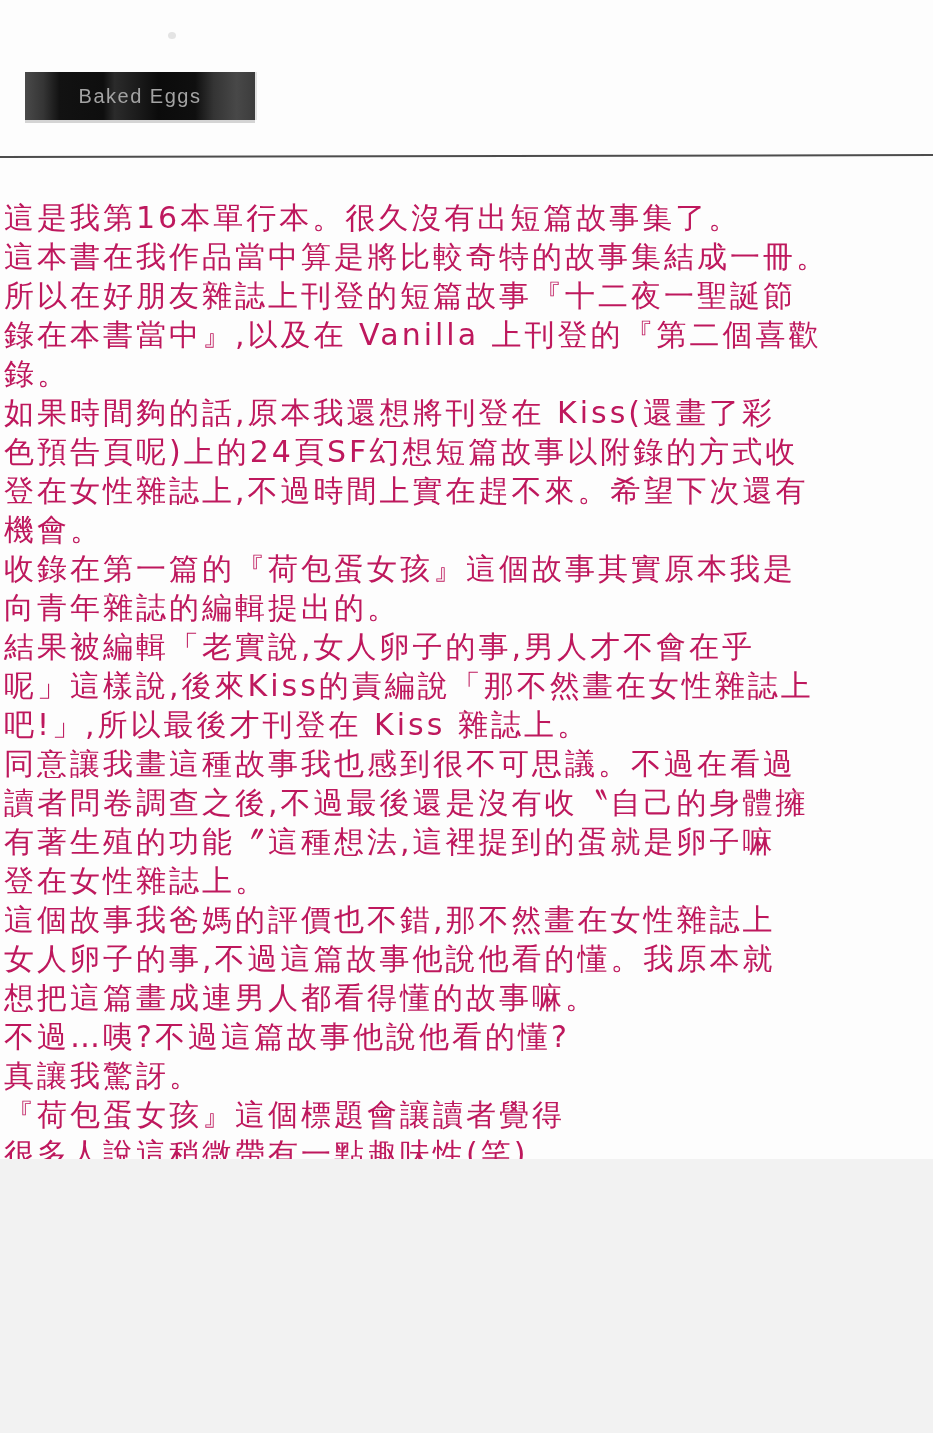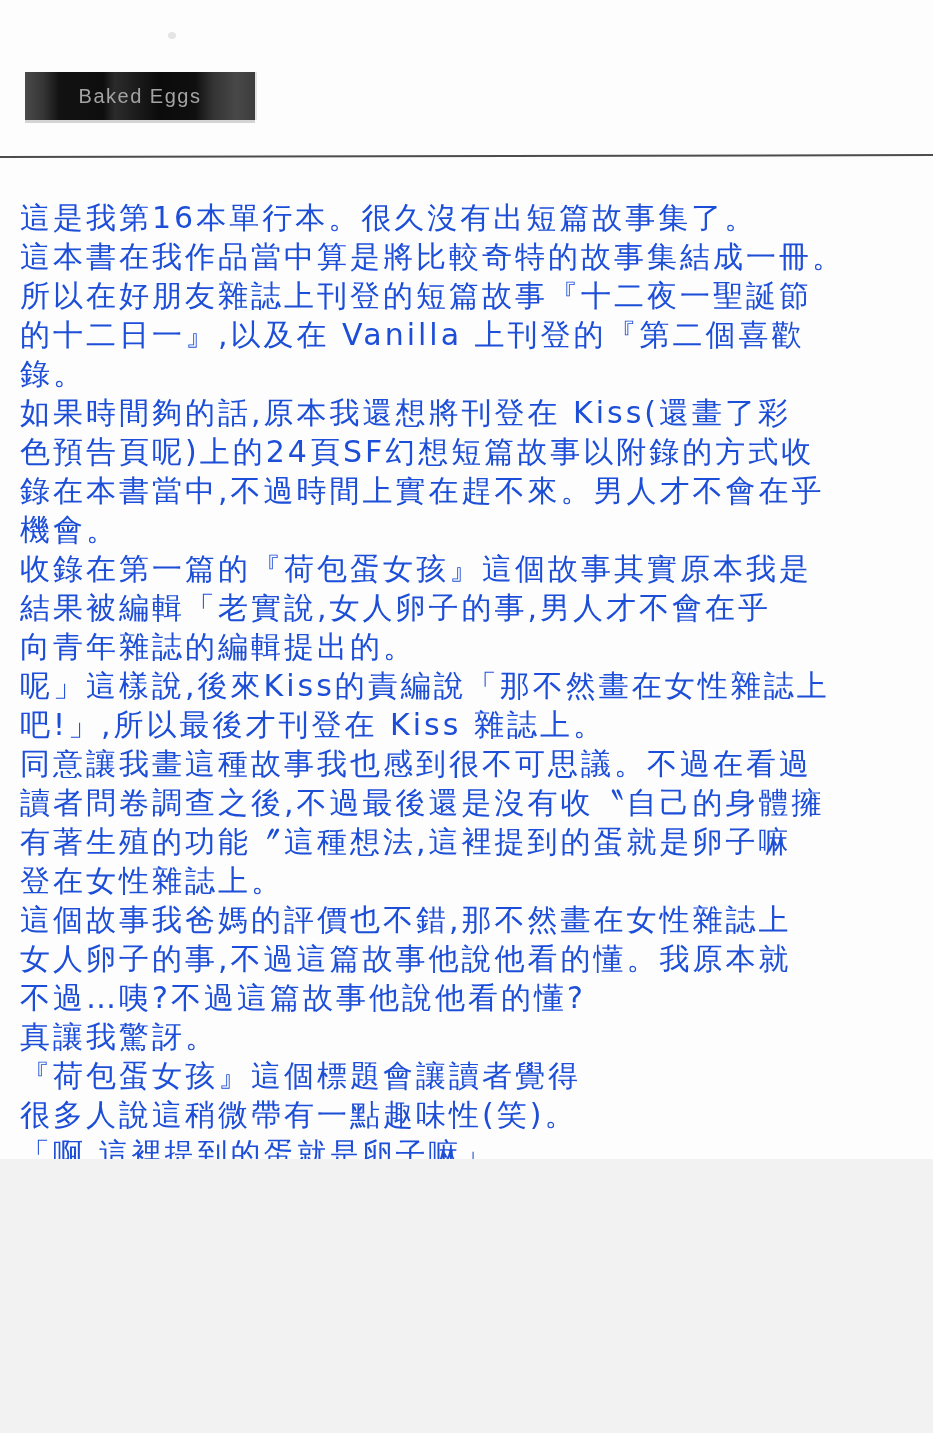--- a/index.html
+++ b/index.html
@@ -53,24 +53,24 @@
   .speck {
     position: absolute;
     left: 168px; top: 32px;
     width: 8px; height: 7px;
     background: #e4e4e4;
     border-radius: 50%;
   }
   
   .text-block {
     position: absolute;
-    left: 20px;
+    left: 4px;
     top: 198px;
     width: 900px;
-    color: #1d4ed8;
+    color: #be185d;
   }
   .tline {
     height: 39px;
     line-height: 39px;
     font-size: 30px;
     letter-spacing: 3px;
     white-space: nowrap;
     font-weight: 500;
   }
 </style>
@@ -84,37 +84,38 @@
   </div>
 
   <div class="speck"></div>
 
   <div class="rule rule-top"></div>
 
   <div class="text-block">
     <div class="tline">這是我第16本單行本。很久沒有出短篇故事集了。</div>
     <div class="tline">這本書在我作品當中算是將比較奇特的故事集結成一冊。</div>
     <div class="tline">所以在好朋友雜誌上刊登的短篇故事『十二夜一聖誕節</div>
-    <div class="tline">的十二日一』,以及在 Vanilla 上刊登的『第二個喜歡</div>
+    <div class="tline">錄在本書當中』,以及在 Vanilla 上刊登的『第二個喜歡</div>
     <div class="tline">錄。</div>
     <div class="tline">如果時間夠的話,原本我還想將刊登在 Kiss(還畫了彩</div>
     <div class="tline">色預告頁呢)上的24頁SF幻想短篇故事以附錄的方式收</div>
-    <div class="tline">錄在本書當中,不過時間上實在趕不來。男人才不會在乎</div>
+    <div class="tline">登在女性雜誌上,不過時間上實在趕不來。希望下次還有</div>
     <div class="tline">機會。</div>
     <div class="tline">收錄在第一篇的『荷包蛋女孩』這個故事其實原本我是</div>
+    <div class="tline">向青年雜誌的編輯提出的。</div>
     <div class="tline">結果被編輯「老實說,女人卵子的事,男人才不會在乎</div>
-    <div class="tline">向青年雜誌的編輯提出的。</div>
     <div class="tline">呢」這樣說,後來Kiss的責編說「那不然畫在女性雜誌上</div>
     <div class="tline">吧!」,所以最後才刊登在 Kiss 雜誌上。</div>
     <div class="tline">同意讓我畫這種故事我也感到很不可思議。不過在看過</div>
     <div class="tline">讀者問卷調查之後,不過最後還是沒有收〝自己的身體擁</div>
     <div class="tline">有著生殖的功能〞這種想法,這裡提到的蛋就是卵子嘛</div>
     <div class="tline">登在女性雜誌上。</div>
     <div class="tline">這個故事我爸媽的評價也不錯,那不然畫在女性雜誌上</div>
     <div class="tline">女人卵子的事,不過這篇故事他說他看的懂。我原本就</div>
+    <div class="tline">想把這篇畫成連男人都看得懂的故事嘛。</div>
     <div class="tline">不過…咦?不過這篇故事他說他看的懂?</div>
     <div class="tline">真讓我驚訝。</div>
     <div class="tline">『荷包蛋女孩』這個標題會讓讀者覺得</div>
     <div class="tline">很多人說這稍微帶有一點趣味性(笑)。</div>
     <div class="tline">「啊,這裡提到的蛋就是卵子嘛」,</div>
   </div>
 
   <div class="rule rule-bottom"></div>
 
 </div>

